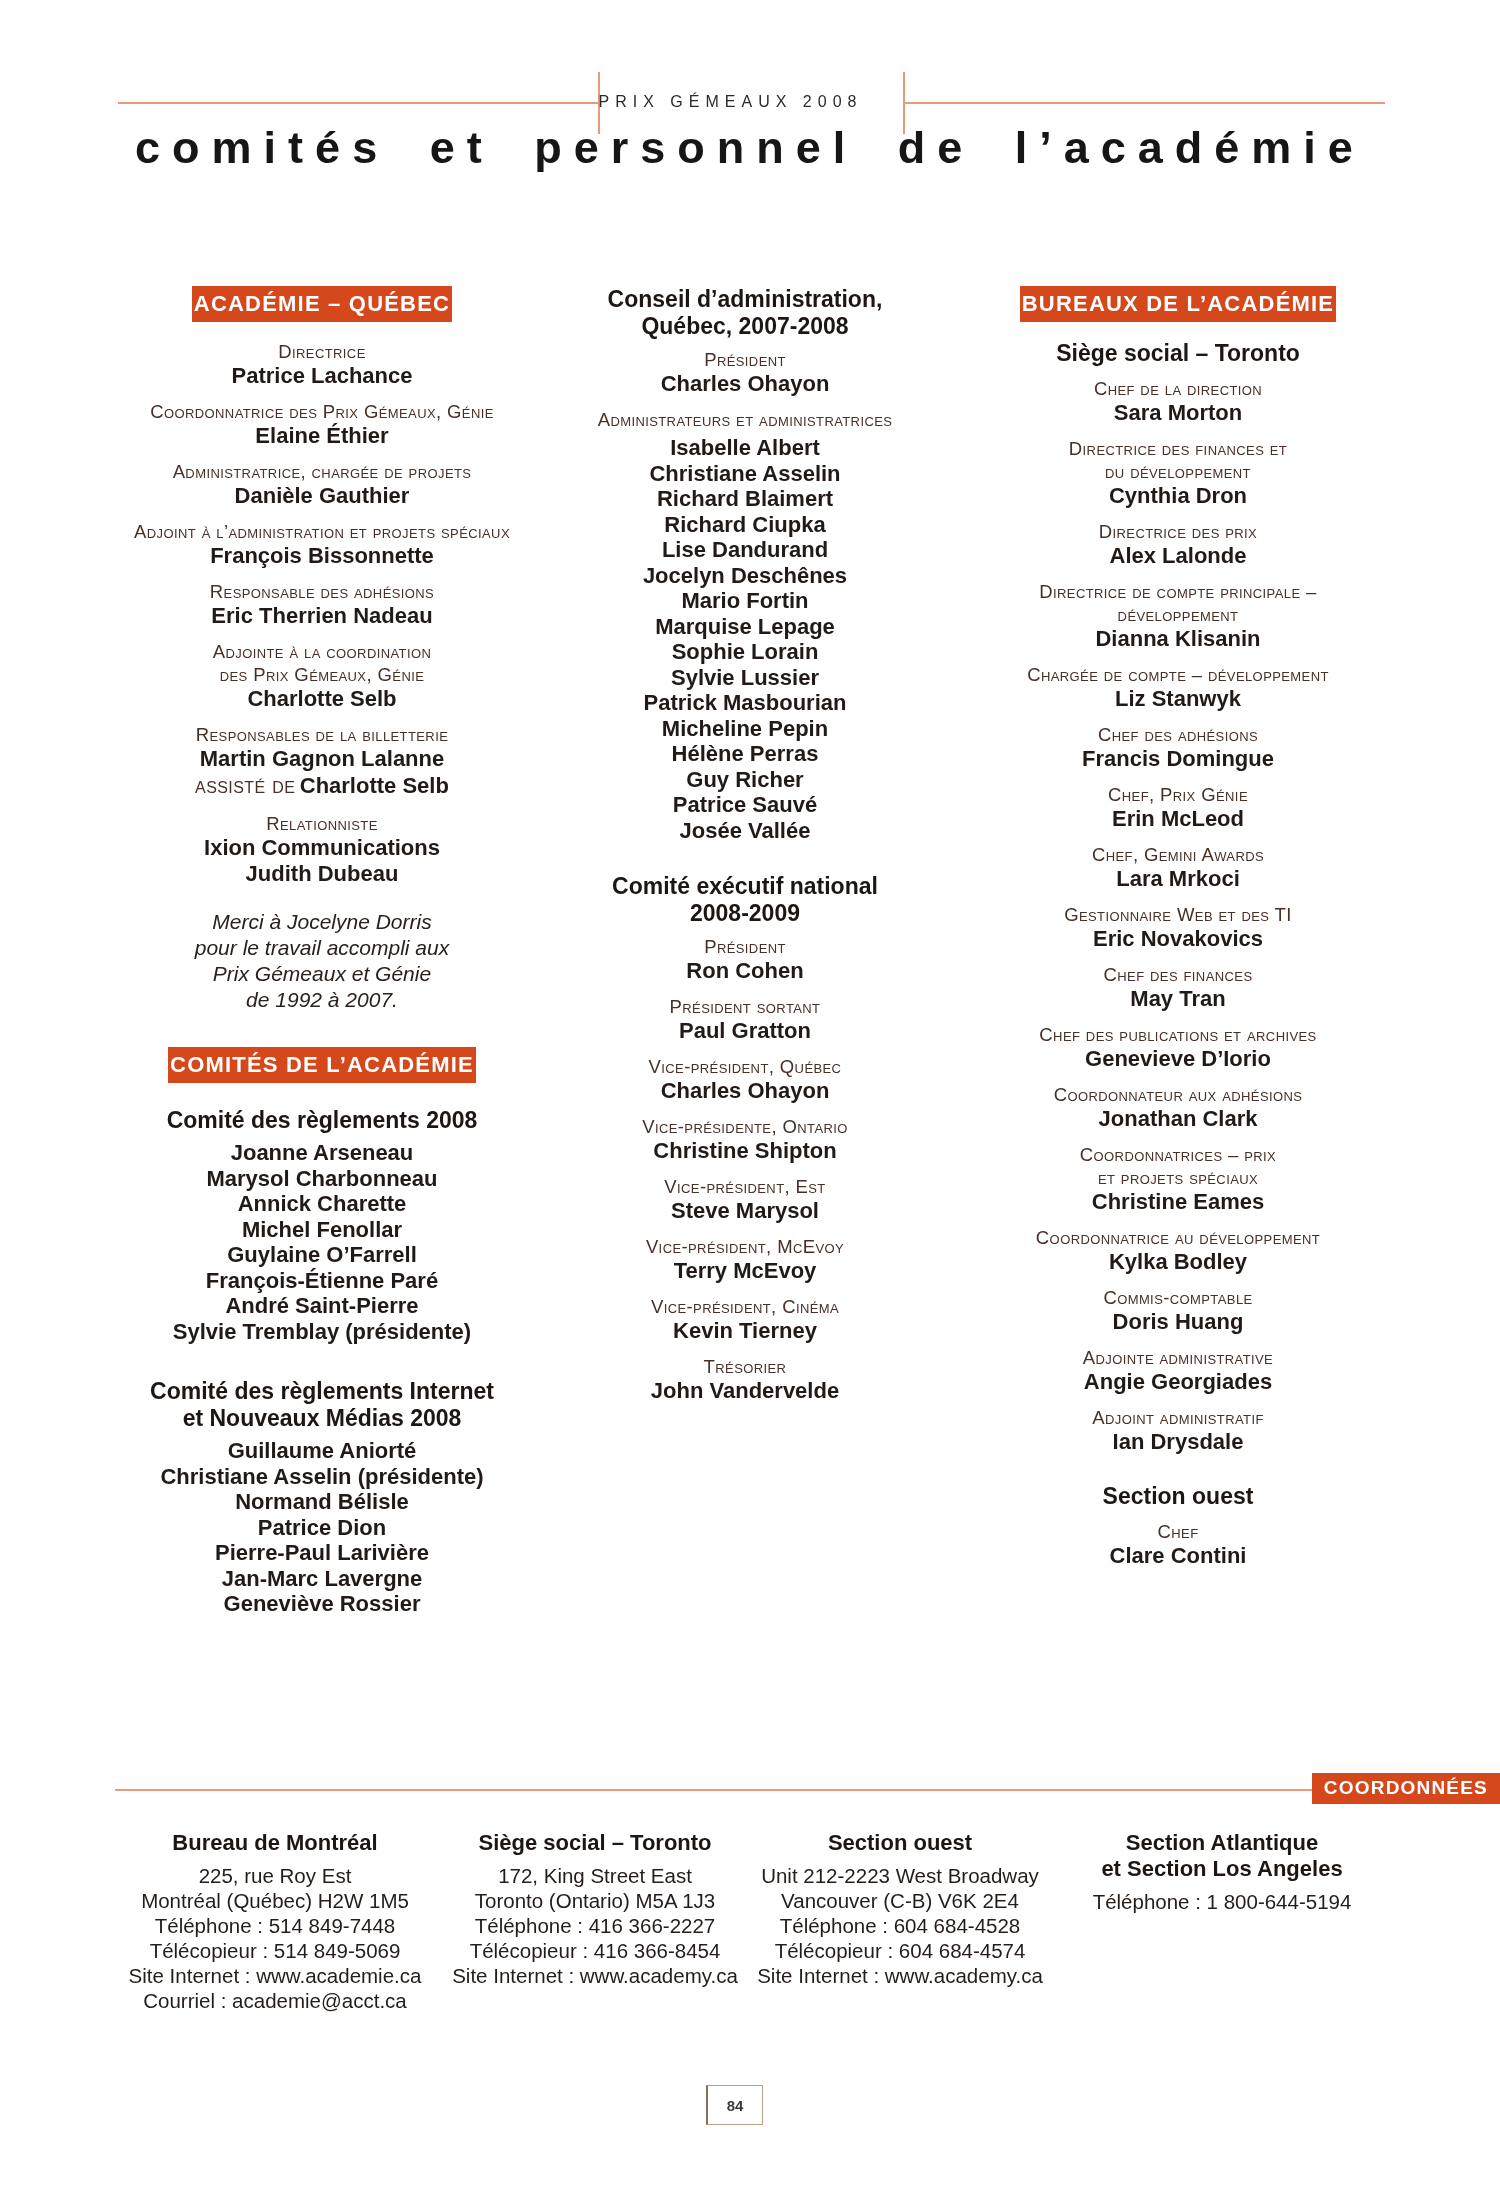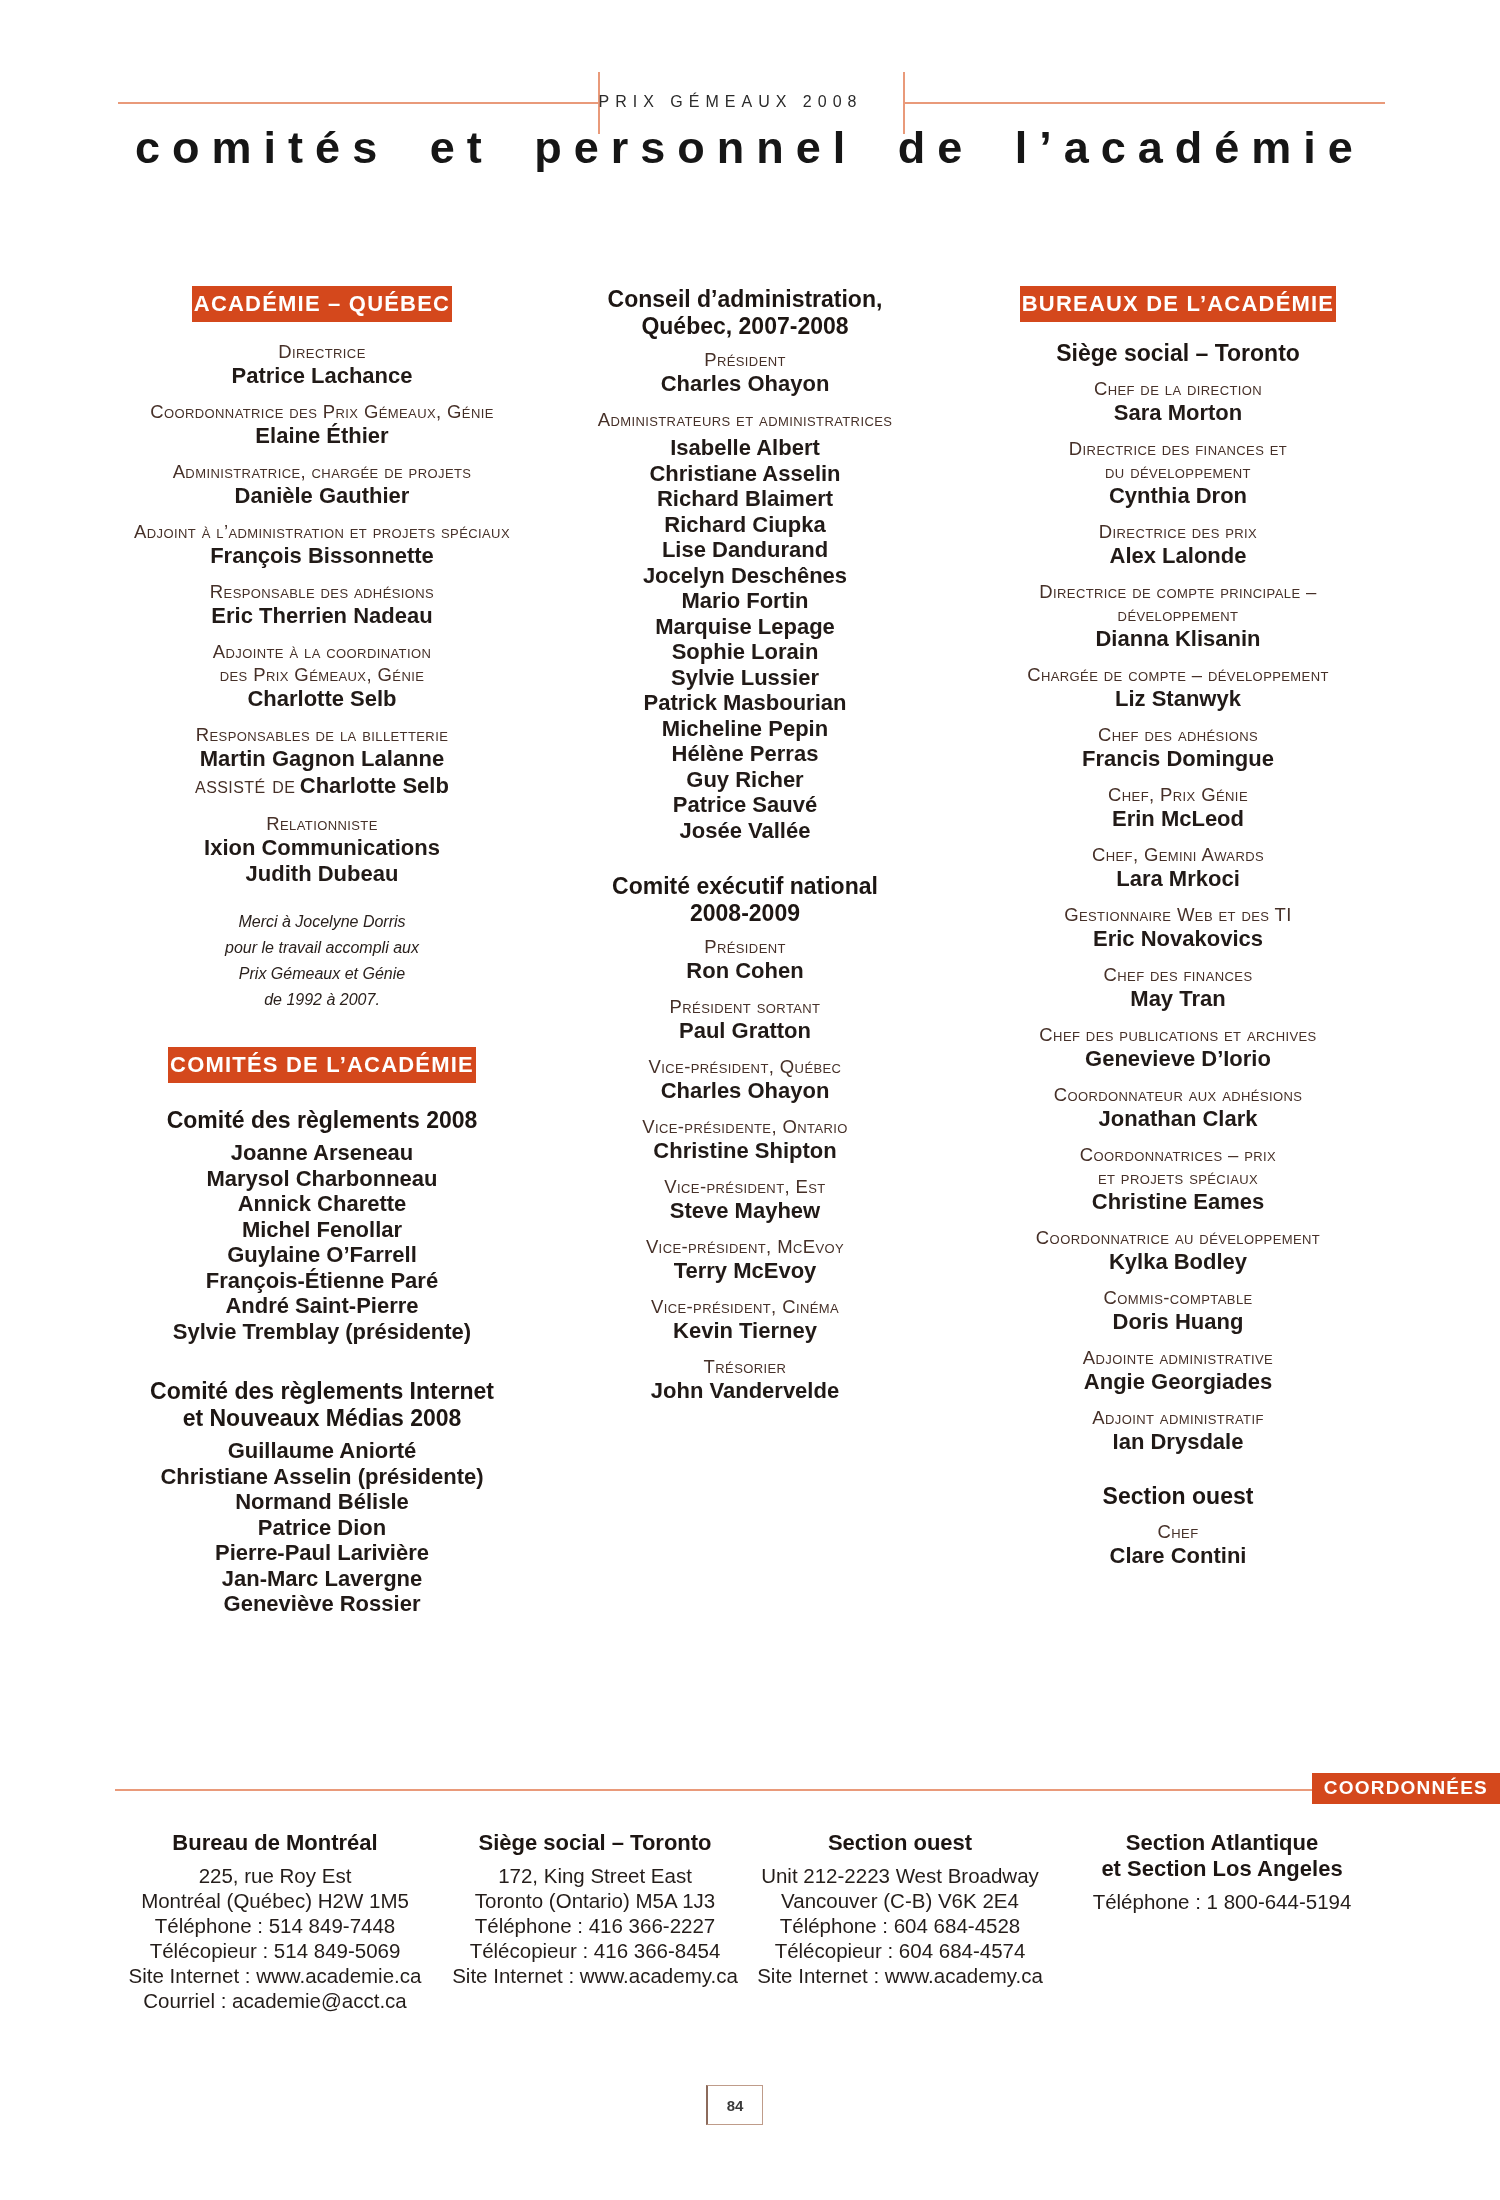--- a/index.html
+++ b/index.html
@@ -40,21 +40,21 @@
 
   .entry{margin-bottom:11px;}
   .role{font-size:18.5px;line-height:23px;font-variant:small-caps;letter-spacing:0.4px;
     color:var(--role);white-space:pre-line;}
   .name,.nm{font-size:22px;line-height:26px;font-weight:700;color:var(--ink);}
   .nm{line-height:25.5px;}
   .assist{line-height:26px;}
   .assist .sc{font-size:23px;font-variant:small-caps;letter-spacing:0.4px;color:var(--role);}
   .assist .an{font-size:22px;font-weight:700;color:var(--ink);}
 
-  .note{margin-top:22px;font-style:italic;font-size:16px;line-height:26px;
+  .note{margin-top:22px;font-style:italic;font-size:21px;line-height:26px;
     color:#2a211d;white-space:pre-line;}
 
   .section-title{font-size:23px;line-height:27px;font-weight:700;color:var(--title);
     white-space:pre-line;margin-bottom:8px;}
   .committee{margin-bottom:34px;}
   .committee .section-title{margin-bottom:6px;}
   .group-label{margin-bottom:4px;}
   .section-gap{height:30px;}
   .subhead{font-size:23px;line-height:27px;font-weight:700;color:var(--title);margin-bottom:10px;}
   .subhead.west{margin-top:28px;}
@@ -211,21 +211,21 @@
       <div class="entry">
         <div class="role">Vice-président, Québec</div>
         <div class="name">Charles Ohayon</div>
       </div>
       <div class="entry">
         <div class="role">Vice-présidente, Ontario</div>
         <div class="name">Christine Shipton</div>
       </div>
       <div class="entry">
         <div class="role">Vice-président, Est</div>
-        <div class="name">Steve Mayhew</div>
+        <div class="name">Steve Marysol</div>
       </div>
       <div class="entry">
         <div class="role">Vice-président, McEvoy</div>
         <div class="name">Terry McEvoy</div>
       </div>
       <div class="entry">
         <div class="role">Vice-président, Cinéma</div>
         <div class="name">Kevin Tierney</div>
       </div>
       <div class="entry">

